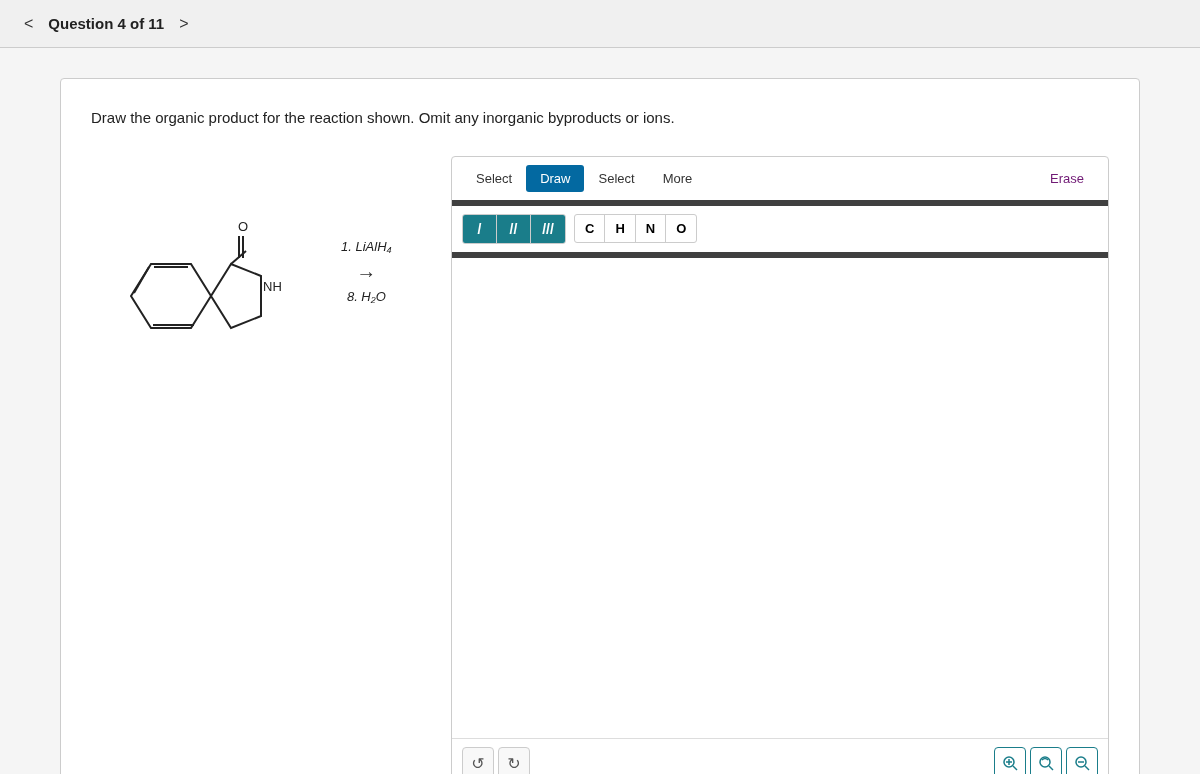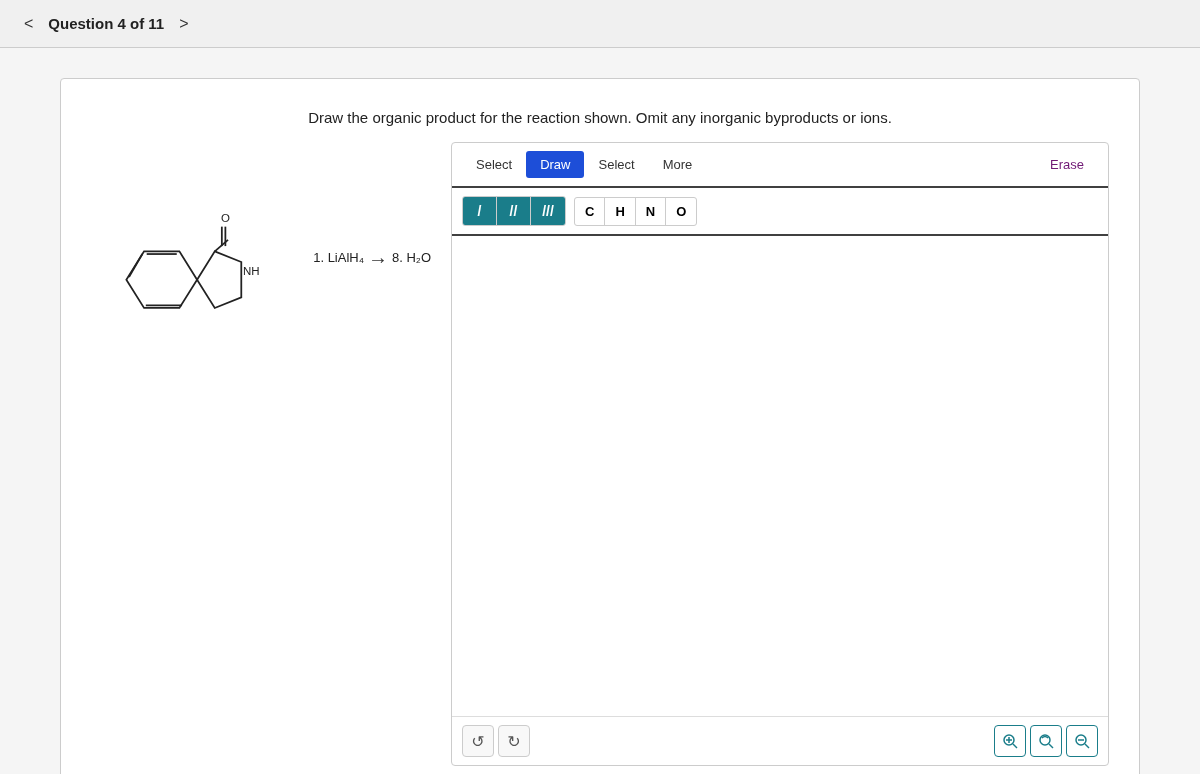--- a/index.html
+++ b/index.html
@@ -45,22 +45,21 @@
       border: 1px solid #ccc;
       border-radius: 4px;
       padding: 30px 30px 30px 30px;
       min-height: 680px;
       position: relative;
     }
 
     .question-text {
       font-size: 15px;
       color: #222;
-      margin-bottom: 16px;
-      text-align: center;
+      margin-bottom: 30px;
     }
 
     .content-area {
       display: flex;
       align-items: flex-start;
       gap: 20px;
     }
 
     
     .molecule-area {
@@ -72,24 +71,25 @@
       margin-top: 40px;
     }
 
     .molecule-svg {
       width: 240px;
       height: 160px;
     }
 
     .reaction-arrow-area {
       display: flex;
-      flex-direction: row;
+      flex-direction: column;
       align-items: center;
       gap: 4px;
       margin-top: -10px;
+      font-style: italic;
     }
 
     .reaction-step {
       font-size: 13px;
       color: #222;
       white-space: nowrap;
     }
 
     .reaction-arrow {
       font-size: 20px;
@@ -101,38 +101,38 @@
     .draw-panel {
       flex: 1;
       border: 1px solid #ccc;
       border-radius: 4px;
       overflow: hidden;
       background: #fff;
     }
 
     .draw-toolbar {
       display: flex;
-      align-items: flex-end;
-      border-bottom: 2px solid #404040;
+      align-items: flex-start;
+      border-bottom: 6px solid #404040;
       padding: 8px 10px;
       gap: 0;
     }
 
     .tool-btn {
       padding: 6px 14px;
       font-size: 13px;
       border: none;
       background: transparent;
       cursor: pointer;
       color: #333;
       border-radius: 3px;
     }
 
     .tool-btn.active {
-      background: #1d4ed8;
+      background: #0369a1;
       color: #fff;
     }
 
     .toolbar-spacer {
       flex: 1;
     }
 
     .erase-btn {
       padding: 6px 14px;
       font-size: 13px;

